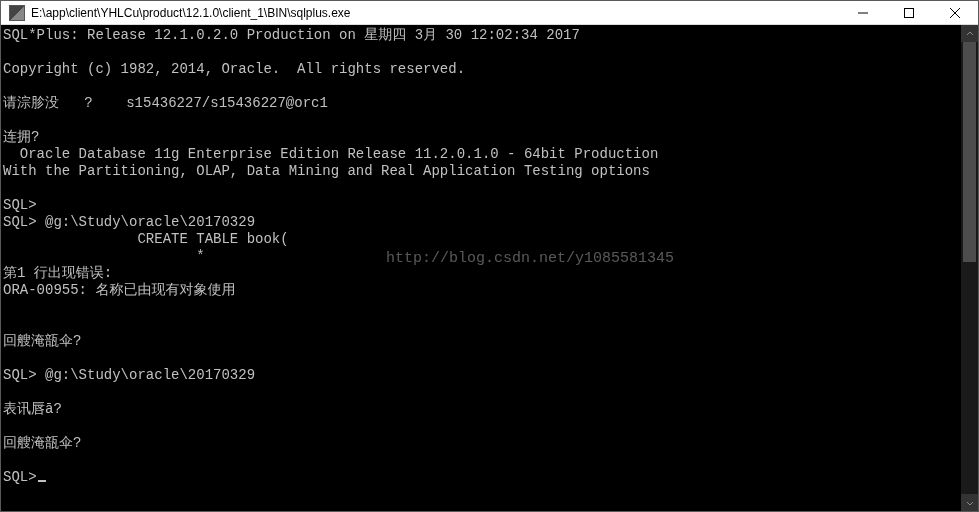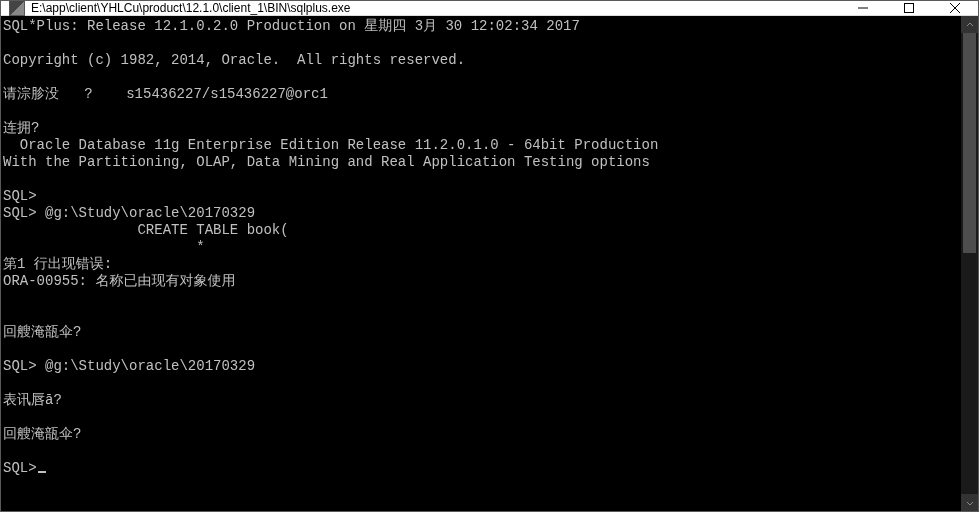--- a/index.html
+++ b/index.html
@@ -8,21 +8,21 @@
     font-size: 12px;
     background: #fff;
     width: 979px;
     height: 512px;
     overflow: hidden;
     border: 1px solid #5a5a5a;
     display: flex;
     flex-direction: column;
   }
   .titlebar {
-    height: 15px;
+    height: 24px;
     background: #ffffff;
     display: flex;
     align-items: center;
     border-bottom: 1px solid #dcdcdc;
     user-select: none;
   }
   .titlebar .app-icon {
     width: 16px;
     height: 16px;
     margin: 0 6px 0 8px;
@@ -152,21 +152,21 @@
 <span></span>
 <span>回艘淹瓿伞?</span>
 <span></span>
 <span>SQL&gt; @g:\Study\oracle\20170329</span>
 <span></span>
 <span>表讯唇ā?</span>
 <span></span>
 <span>回艘淹瓿伞?</span>
 <span></span>
 <span>SQL&gt;</span><span class="cursor"></span>
-</div>
+<div class="watermark">http://blog.csdn.net/y1085581345</div></div>
 
   <div class="scrollbar">
     <div class="arrow">
       <svg width="8" height="8">
           <polyline points="1,5 4,2 7,5" fill="none" stroke="#888" stroke-width="1"></polyline>
         </svg>
     </div>
     <div class="track">
       <div class="thumb"></div>
     </div>

